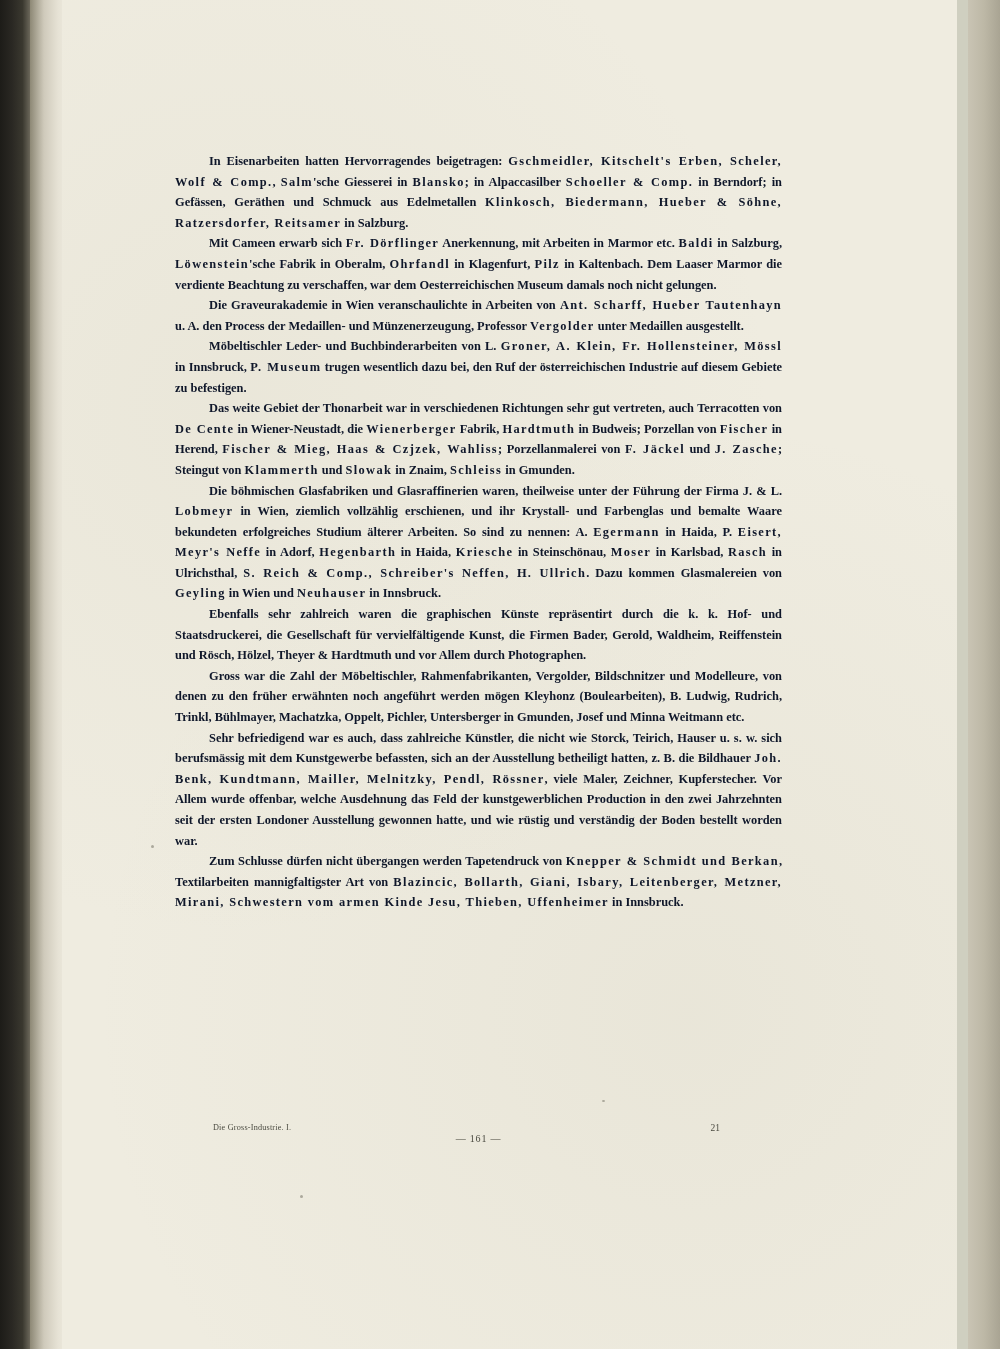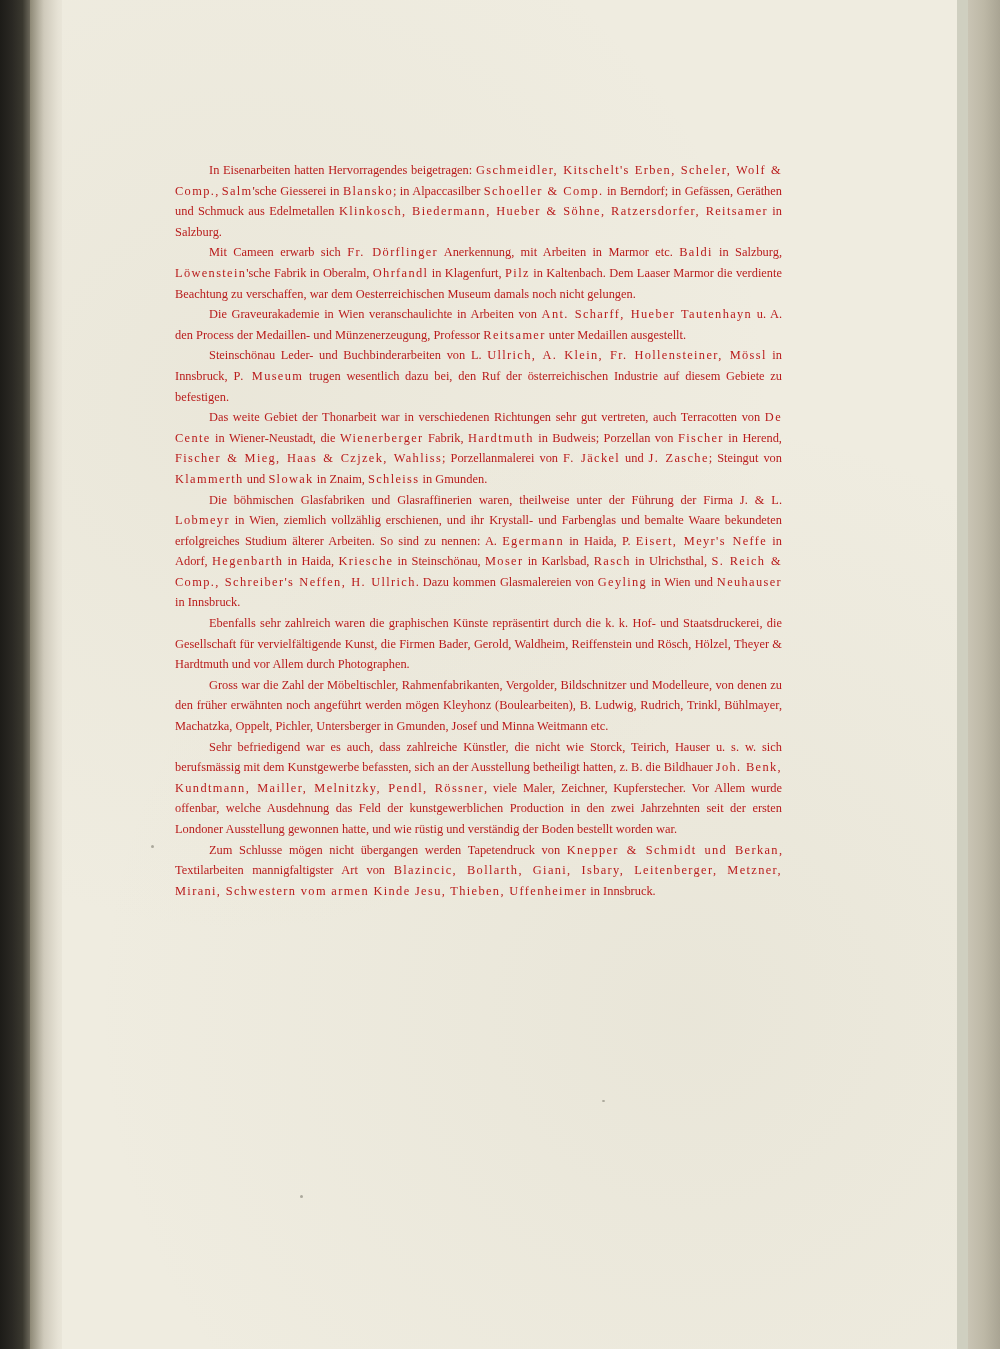--- a/index.html
+++ b/index.html
@@ -53,28 +53,29 @@
   .paper-right-outer {
     position: absolute;
     left: 968px; top: 0;
     width: 32px; height: 1349px;
     background: linear-gradient(to right, #c9c4b4 0%, #bdb8a6 50%, #a9a493 100%);
   }
   
   .textblock {
     position: absolute;
     left: 175px;
-    top: 160px;
+    top: 151px;
     width: 607px;
-    color: #b91c1c;
+    color: #0f172a;
     font-size: 12.4px;
     line-height: 20.6px;
     text-align: justify;
     -webkit-hyphens: none;
     hyphens: none;
+    font-weight: bold;
   }
   .textblock p {
     margin: 0 0 0 0;
     text-indent: 34px;
     text-align: justify;
     text-justify: inter-word;
   }
   .sp {
     letter-spacing: 1.35px;
   }
@@ -131,24 +132,31 @@
     <div class="speck" style="left:89px; top:845px; width:3px; height:3px;"></div>
     <div class="speck" style="left:238px; top:1195px; width:3px; height:3px;"></div>
     <div class="speck" style="left:540px; top:1100px; width:3px; height:2px;"></div>
   </div>
 
   <div class="paper-right-outer"></div>
 
   <div class="textblock" id="textblock">
       <p><span>In  Eisenarbeiten  hatten  Hervorragendes  beigetragen:  </span><span class="sp">Gschmeidler,  Kitschelt's  Erben,  Scheler,  Wolf  &amp;  Comp.</span><span>,  </span><span class="sp">Salm</span><span>'sche  Giesserei  in  </span><span class="sp">Blansko</span><span>;  in  Alpaccasilber  </span><span class="sp">Schoeller &amp; Comp.</span><span> in Berndorf; in Gefässen, Geräthen und Schmuck aus Edelmetallen </span><span class="sp">Klinkosch,  Biedermann,  Hueber  &amp;  Söhne,  Ratzersdorfer,  Reitsamer</span><span> in Salzburg.</span></p>
       <p><span>Mit  Cameen  erwarb  sich  </span><span class="sp">Fr. Dörflinger</span><span> Anerkennung,  mit  Arbeiten  in  Marmor  etc.  </span><span class="sp">Baldi</span><span> in Salzburg, </span><span class="sp">Löwenstein</span><span>'sche  Fabrik  in  Oberalm,  </span><span class="sp">Ohrfandl</span><span> in Klagenfurt, </span><span class="sp">Pilz</span><span> in Kaltenbach.   Dem Laaser Marmor die verdiente Beachtung zu verschaffen, war dem Oesterreichischen Museum damals noch nicht gelungen.</span></p>
-      <p><span>Die  Graveurakademie  in  Wien  veranschaulichte  in  Arbeiten  von  </span><span class="sp">Ant. Scharff,  Hueber  Tautenhayn</span><span> u. A. den Process der Medaillen- und Münzenerzeugung, Professor </span><span class="sp">Reitsamer</span><span> unter Medaillen ausgestellt.</span></p>
-      <p><span>Steinschönau  Leder-  und  Buchbinderarbeiten  von  L. </span><span class="sp">Ullrich,  A. Klein,  Fr. Hollensteiner,  Mössl</span><span> in Innsbruck, </span><span class="sp">P. Museum</span><span> trugen  wesentlich  dazu  bei,  den  Ruf  der  österreichischen  Industrie  auf  diesem  Gebiete  zu  befestigen.</span></p>
+      <p><span>Die  Graveurakademie  in  Wien  veranschaulichte  in  Arbeiten  von  </span><span class="sp">Ant. Scharff,  Hueber  Tautenhayn</span><span> u. A. den Process der Medaillen- und Münzenerzeugung, Professor </span><span class="sp">Vergolder</span><span> unter Medaillen ausgestellt.</span></p>
+      <p><span>Möbeltischler  Leder-  und  Buchbinderarbeiten  von  L. </span><span class="sp">Groner,  A. Klein,  Fr. Hollensteiner,  Mössl</span><span> in Innsbruck, </span><span class="sp">P. Museum</span><span> trugen  wesentlich  dazu  bei,  den  Ruf  der  österreichischen  Industrie  auf  diesem  Gebiete  zu  befestigen.</span></p>
       <p><span>Das  weite  Gebiet  der  Thonarbeit  war  in  verschiedenen  Richtungen  sehr  gut  vertreten, auch  Terracotten  von  </span><span class="sp">De Cente</span><span> in Wiener-Neustadt, die </span><span class="sp">Wienerberger</span><span> Fabrik, </span><span class="sp">Hardtmuth</span><span> in Budweis; Porzellan von </span><span class="sp">Fischer</span><span> in Herend, </span><span class="sp">Fischer &amp; Mieg, Haas &amp; Czjzek, Wahliss</span><span>; Porzellanmalerei von </span><span class="sp">F. Jäckel</span><span> und </span><span class="sp">J. Zasche</span><span>; Steingut von </span><span class="sp">Klammerth</span><span> und </span><span class="sp">Slowak</span><span> in Znaim, </span><span class="sp">Schleiss</span><span> in Gmunden.</span></p>
       <p><span>Die  böhmischen  Glasfabriken  und  Glasraffinerien  waren,  theilweise  unter  der  Führung  der  Firma  J. &amp; L. </span><span class="sp">Lobmeyr</span><span> in Wien, ziemlich vollzählig erschienen, und ihr Krystall- und Farbenglas und bemalte Waare bekundeten erfolgreiches Studium älterer Arbeiten.  So sind zu nennen: A. </span><span class="sp">Egermann</span><span> in Haida, P. </span><span class="sp">Eisert,  Meyr's  Neffe</span><span> in Adorf, </span><span class="sp">Hegenbarth</span><span> in Haida, </span><span class="sp">Kriesche</span><span> in Steinschönau, </span><span class="sp">Moser</span><span> in Karlsbad, </span><span class="sp">Rasch</span><span> in Ulrichsthal, </span><span class="sp">S. Reich &amp; Comp.,  Schreiber's  Neffen,  H. Ullrich</span><span>.  Dazu kommen Glasmalereien von </span><span class="sp">Geyling</span><span> in Wien und </span><span class="sp">Neuhauser</span><span> in Innsbruck.</span></p>
       <p><span>Ebenfalls sehr zahlreich waren die graphischen Künste repräsentirt durch die k. k. Hof- und Staatsdruckerei, die Gesellschaft für vervielfältigende Kunst, die Firmen Bader, Gerold, Waldheim, Reiffenstein und Rösch, Hölzel, Theyer &amp; Hardtmuth und vor Allem durch Photographen.</span></p>
       <p><span>Gross war die Zahl der Möbeltischler, Rahmenfabrikanten, Vergolder, Bildschnitzer und Modelleure, von denen zu den früher erwähnten noch angeführt werden mögen Kleyhonz (Boulearbeiten), B. Ludwig, Rudrich, Trinkl, Bühlmayer, Machatzka, Oppelt, Pichler, Untersberger in Gmunden, Josef und Minna Weitmann etc.</span></p>
       <p><span>Sehr befriedigend war es auch, dass zahlreiche Künstler, die nicht wie Storck, Teirich, Hauser u. s. w. sich berufsmässig mit dem Kunstgewerbe befassten, sich an der Ausstellung betheiligt hatten, z. B. die Bildhauer </span><span class="sp">Joh. Benk,  Kundtmann,  Mailler,  Melnitzky,  Pendl,  Rössner</span><span>, viele Maler, Zeichner, Kupferstecher.   Vor Allem wurde offenbar, welche Ausdehnung das Feld der kunstgewerblichen Production in den zwei Jahrzehnten seit der ersten Londoner Ausstellung gewonnen hatte, und wie rüstig und verständig der Boden bestellt worden war.</span></p>
-      <p><span>Zum Schlusse mögen nicht übergangen werden Tapetendruck von </span><span class="sp">Knepper &amp; Schmidt  und  Berkan</span><span>, Textilarbeiten mannigfaltigster Art von </span><span class="sp">Blazincic,  Bollarth,  Giani,  Isbary,  Leitenberger,  Metzner,  Mirani,  Schwestern vom armen Kinde Jesu,  Thieben,  Uffenheimer</span><span> in Innsbruck.</span></p>
+      <p><span>Zum Schlusse dürfen nicht übergangen werden Tapetendruck von </span><span class="sp">Knepper &amp; Schmidt  und  Berkan</span><span>, Textilarbeiten mannigfaltigster Art von </span><span class="sp">Blazincic,  Bollarth,  Giani,  Isbary,  Leitenberger,  Metzner,  Mirani,  Schwestern vom armen Kinde Jesu,  Thieben,  Uffenheimer</span><span> in Innsbruck.</span></p>
     </div>
 
+  <div class="footer">
+    <div class="footer-left">Die Gross-Industrie. I.</div>
+    <div class="footer-center">
+      <span>— </span><span>161</span><span> —</span>
+    </div>
+    <div class="footer-right">21</div>
+  </div>
 
 </div>
 
 </body></html>

